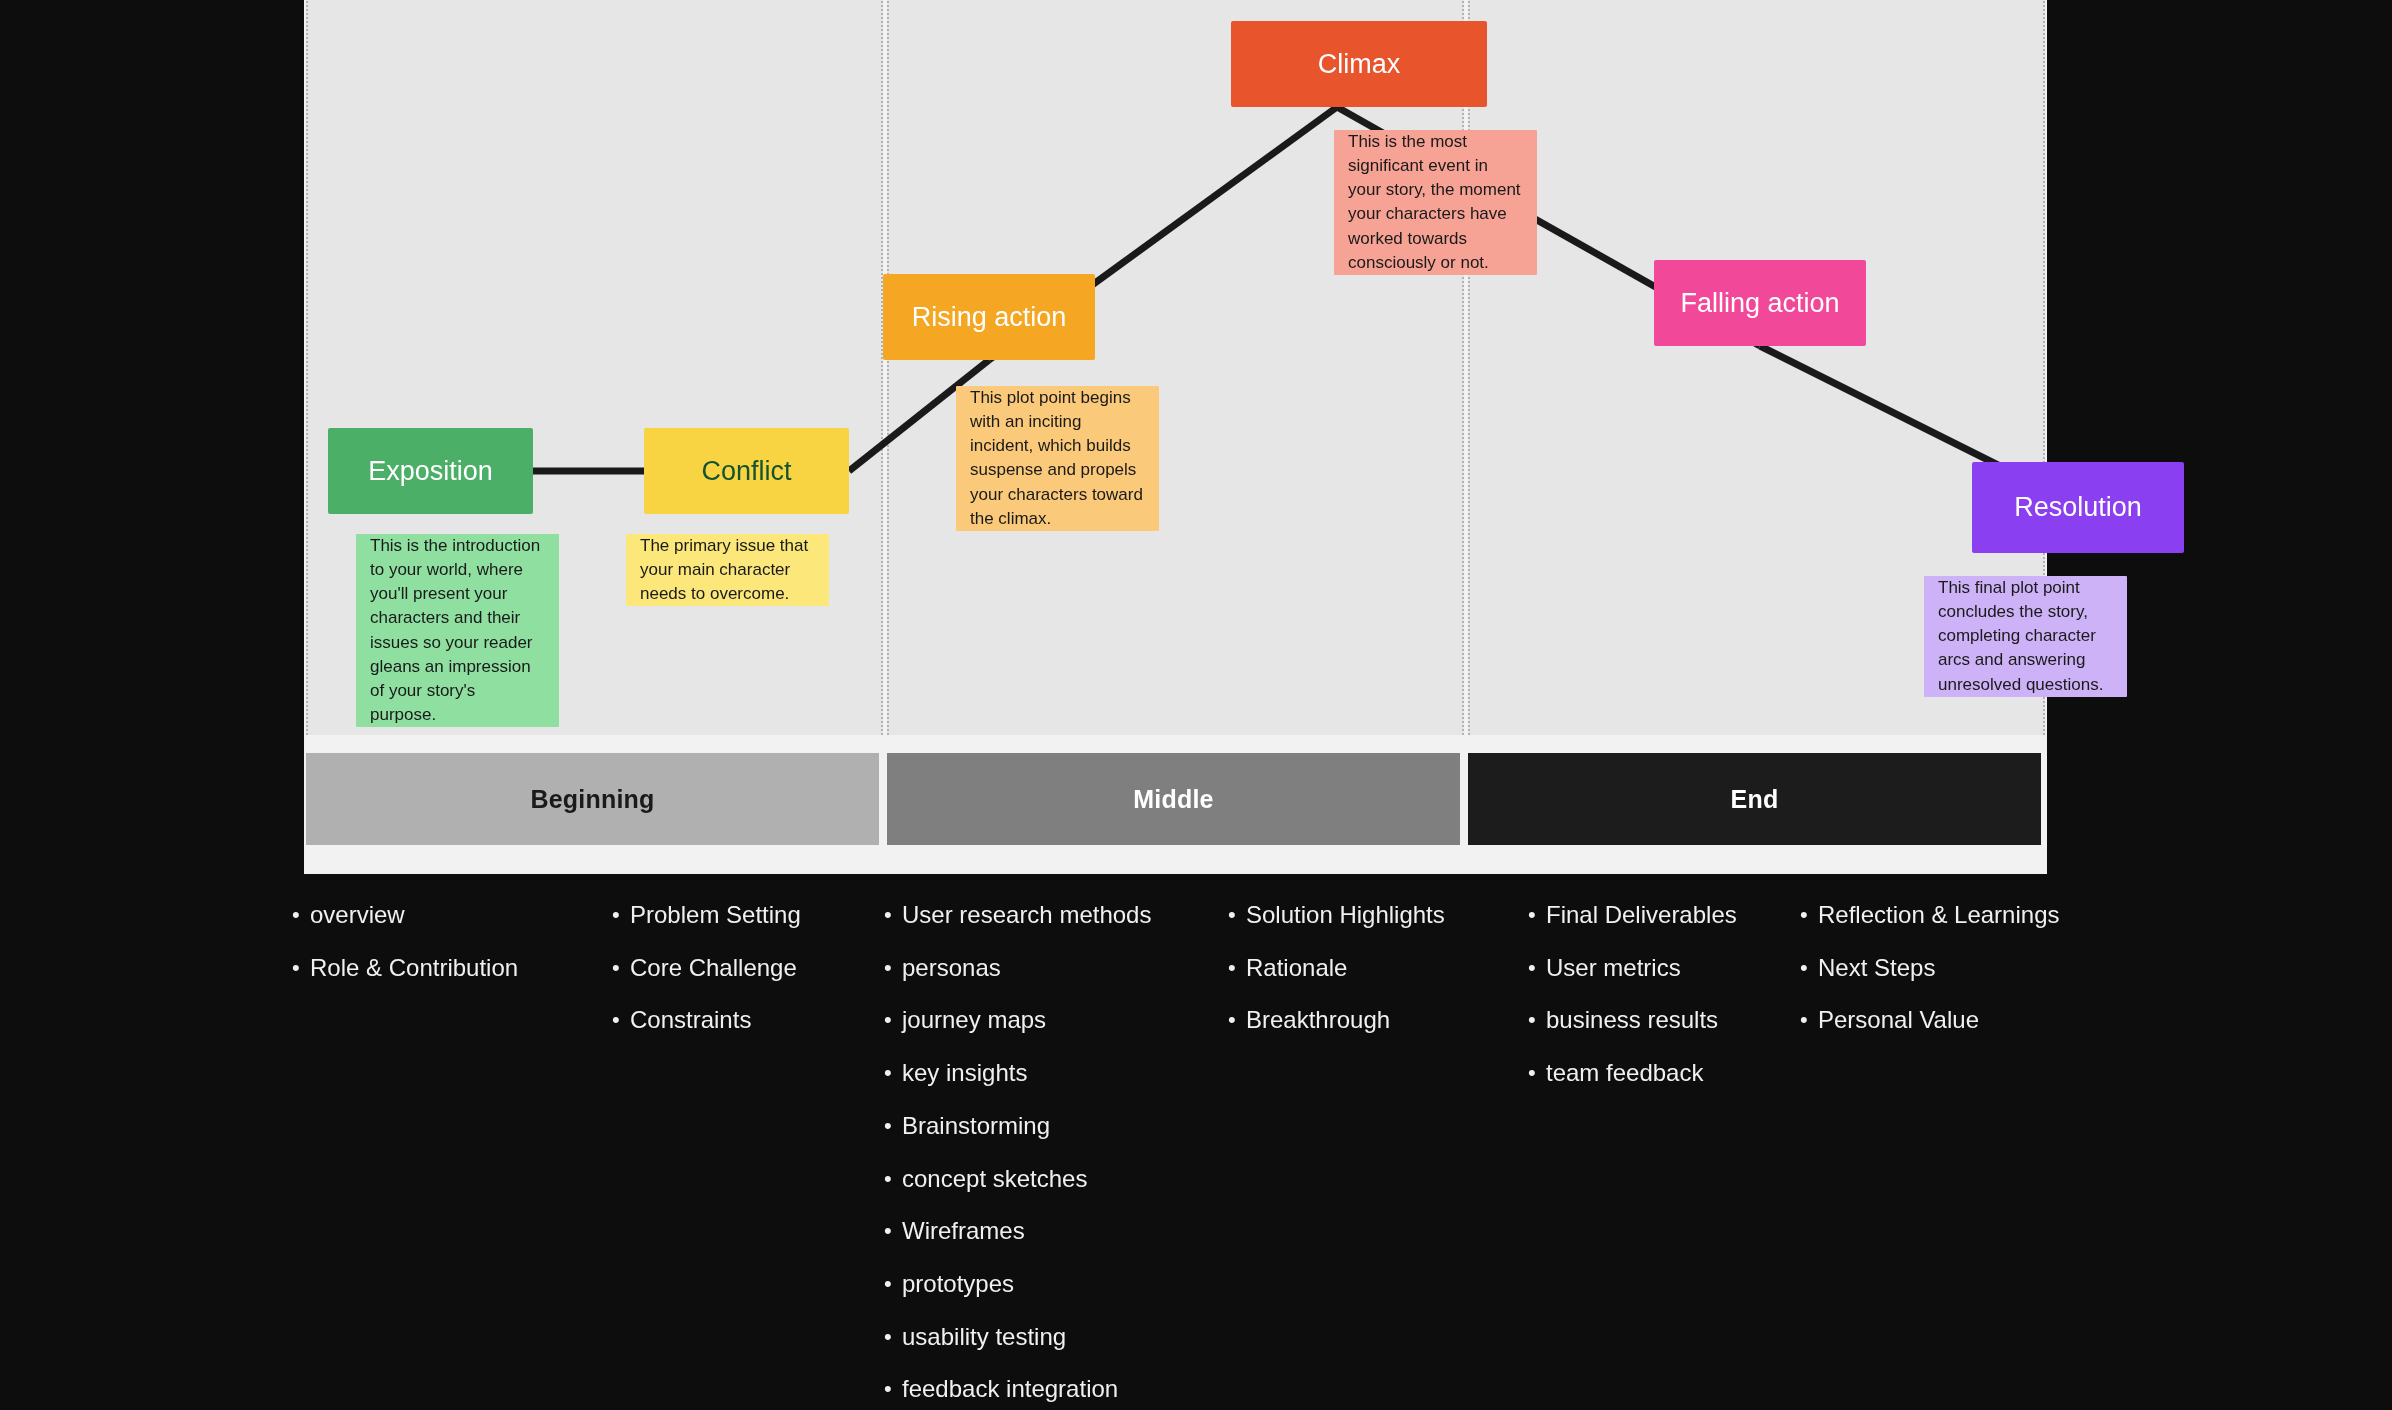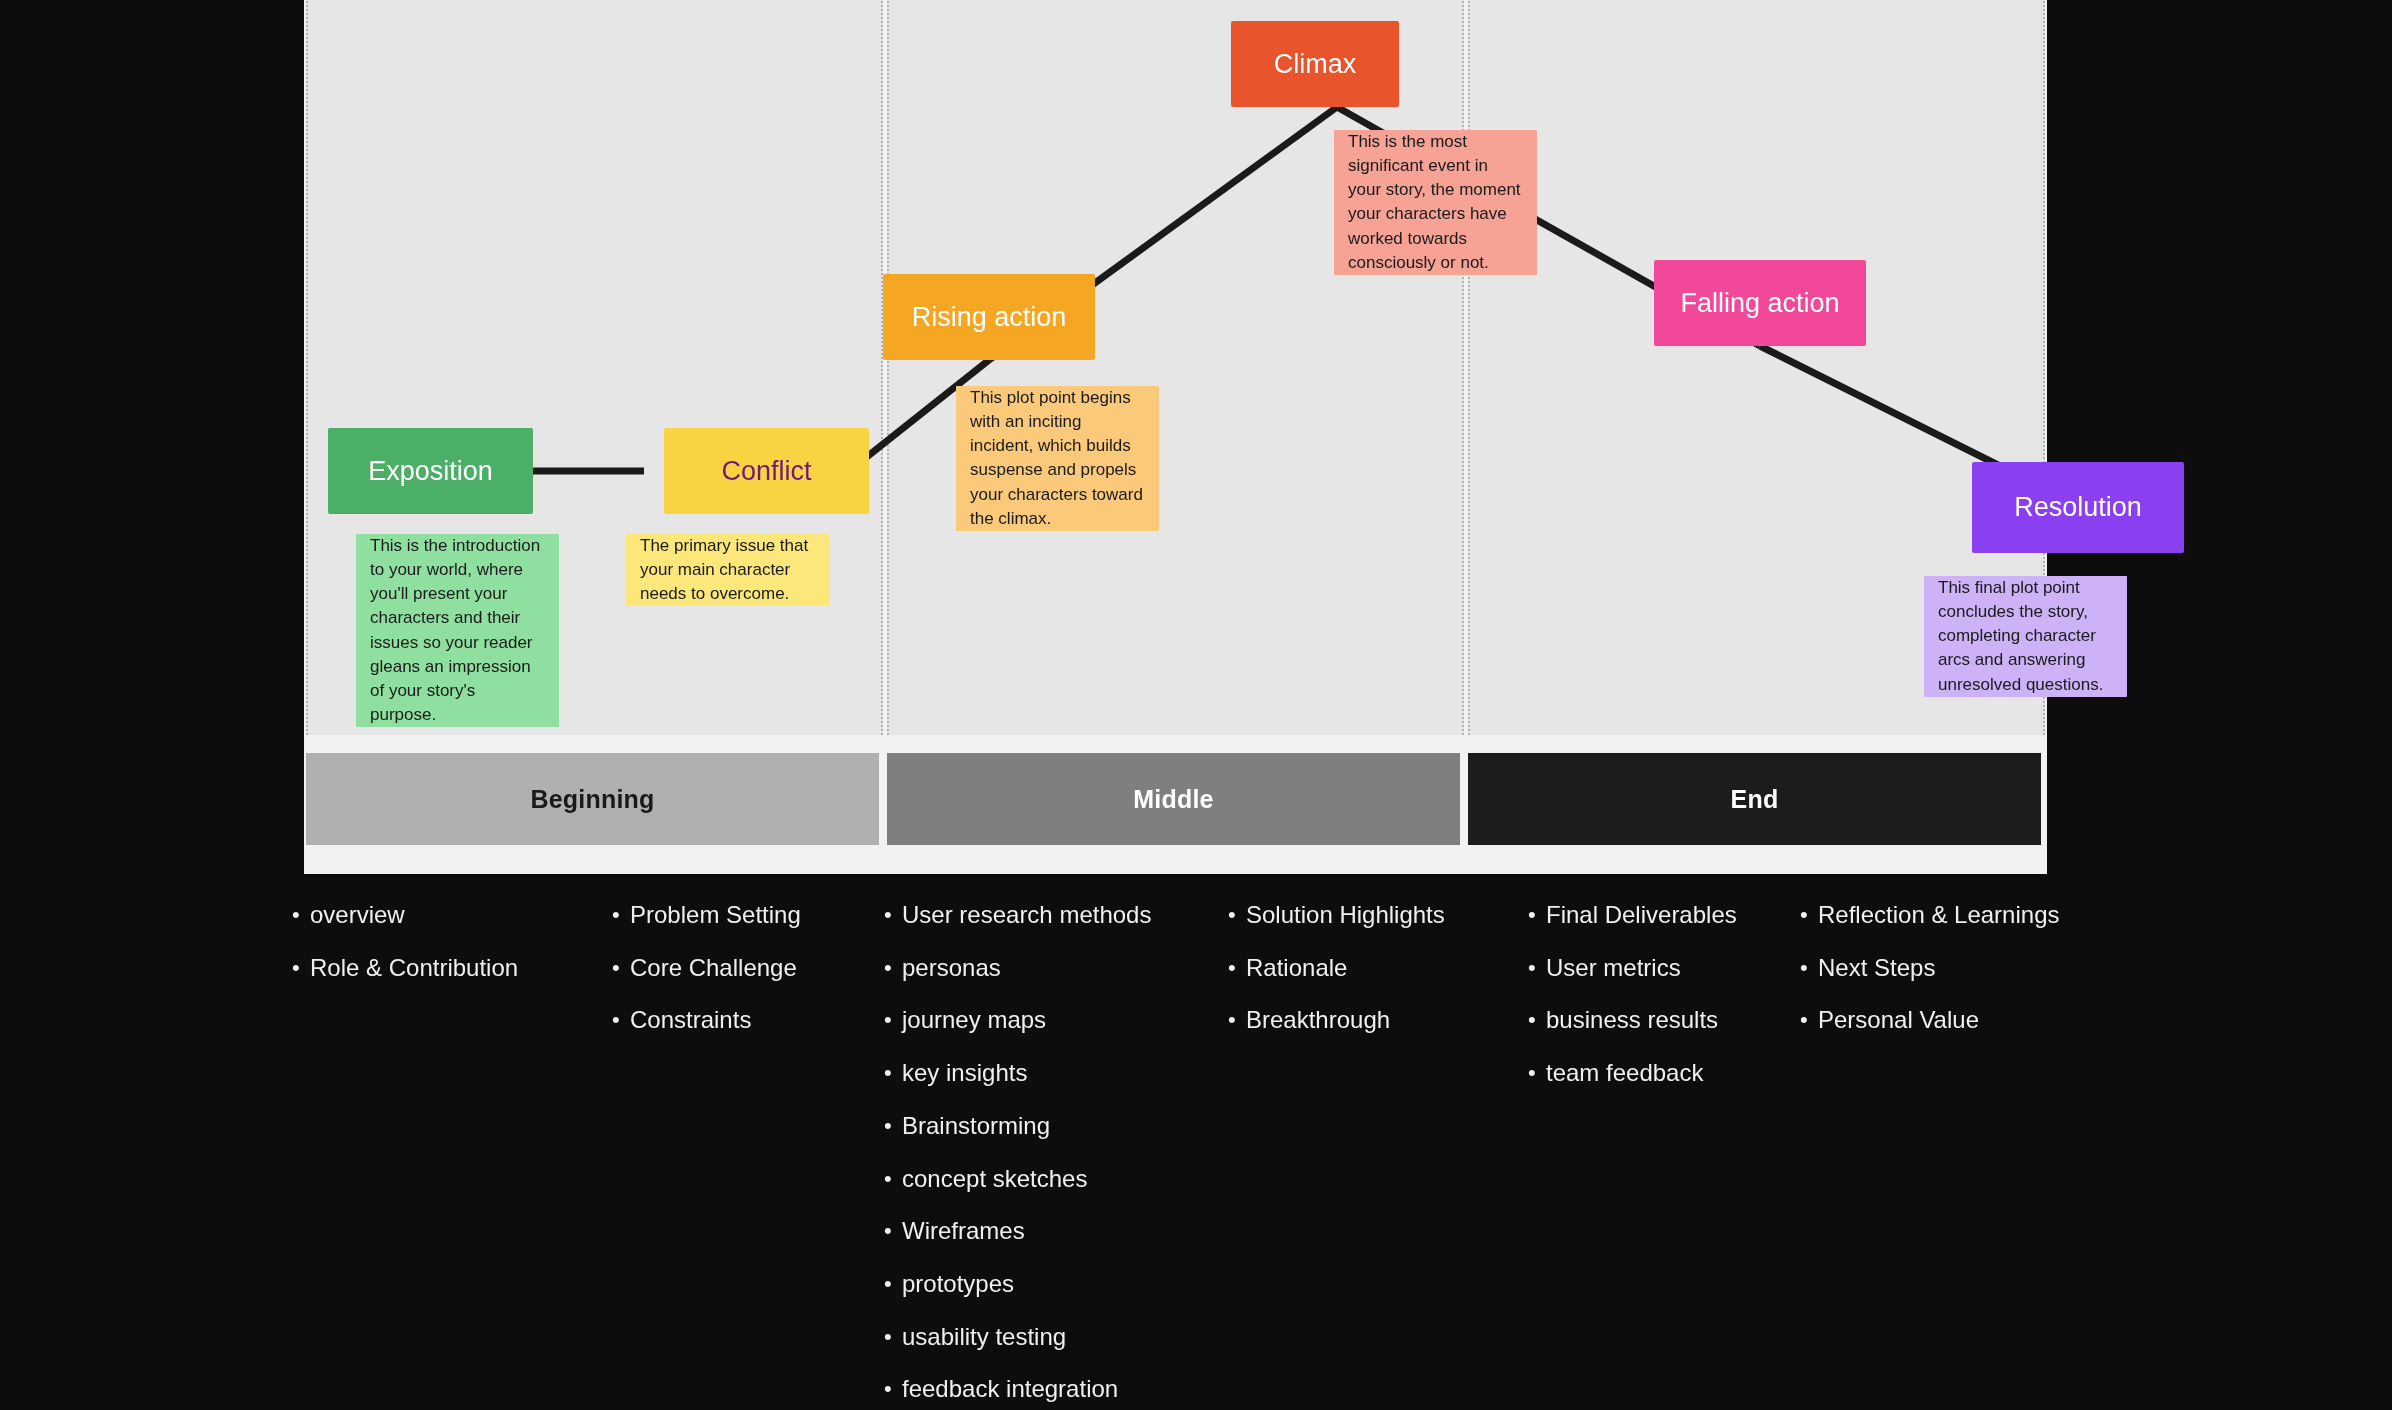--- a/index.html
+++ b/index.html
@@ -66,23 +66,23 @@
     position: absolute;
     display: flex;
     align-items: center;
     justify-content: center;
     color: #ffffff;
     font-size: 27px;
     font-weight: 500;
     border-radius: 2px;
   }
   #card-exposition     { left: 24px;   top: 438px; width: 205px; height: 86px; background: #4caf67; }
-  #card-conflict       { left: 340px;  top: 438px; width: 205px; height: 86px; background: #f8d442; color:#701a75;margin-left:20px; }
+  #card-conflict       { left: 340px;  top: 438px; width: 205px; height: 86px; background: #f8d442; color:#14532d; }
   #card-rising-action  { left: 579px;  top: 284px; width: 212px; height: 86px; background: #f5a623; }
-  #card-climax         { left: 927px;  top: 31px;  width: 168px; height: 86px; background: #e8552d; text-align: right; }
+  #card-climax         { left: 927px;  top: 31px;  width: 256px; height: 86px; background: #e8552d; text-align: right; }
   #card-falling-action { left: 1350px; top: 270px; width: 212px; height: 86px; background: #f2489a; }
   #card-resolution     { left: 1668px; top: 472px; width: 212px; height: 91px; background: #8a3ff0; }
 
   
   .note-card {
     position: absolute;
     box-sizing: border-box;
     padding: 0 14px;
     font-size: 17px;
     line-height: 1.42;

